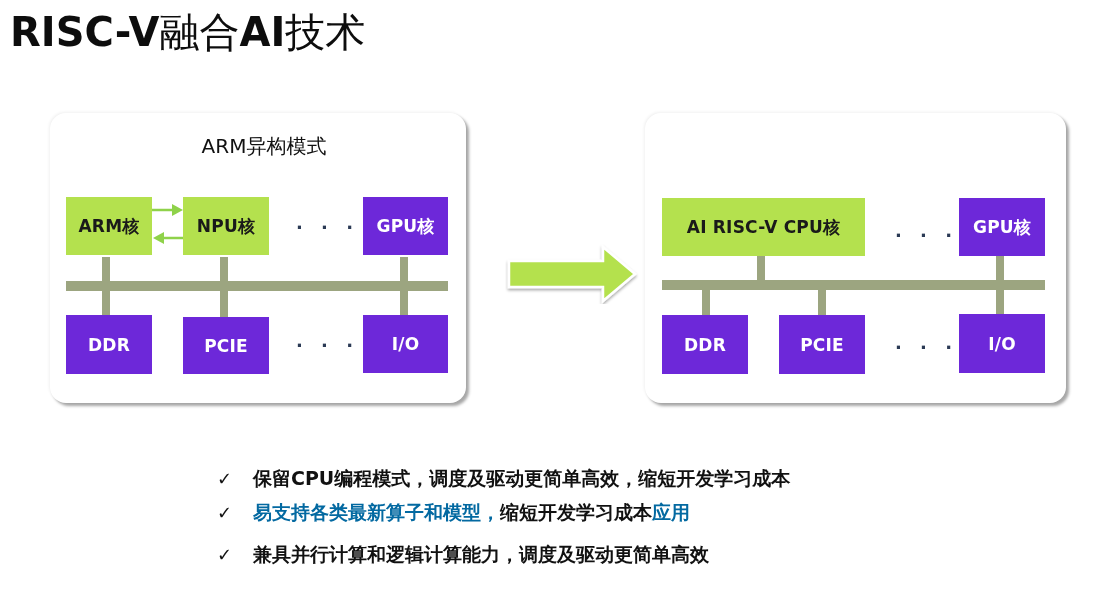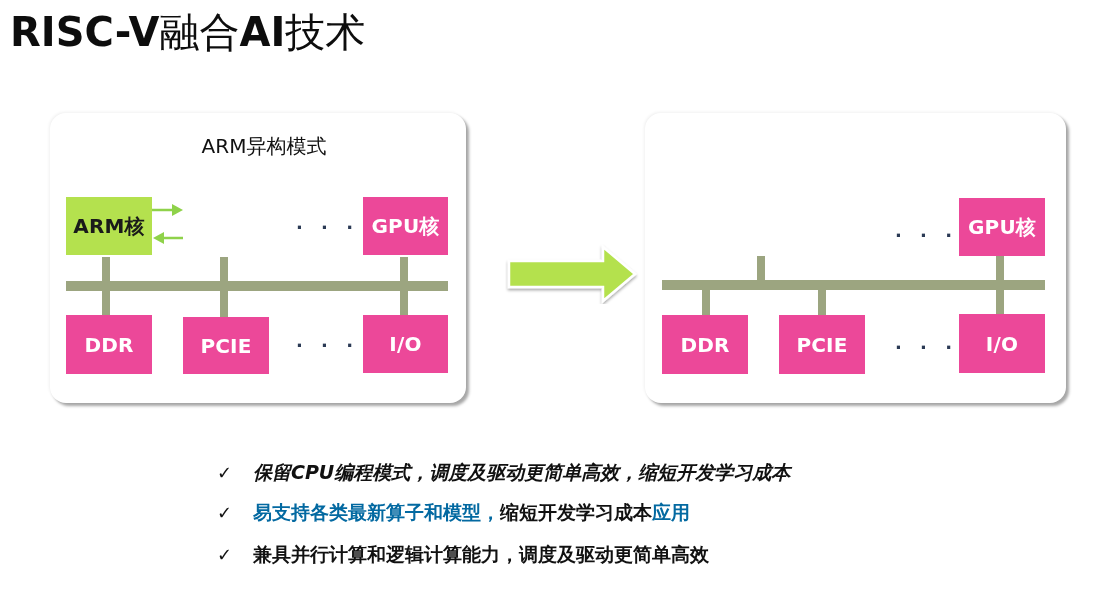--- a/index.html
+++ b/index.html
@@ -20,24 +20,24 @@
     }
     #panel-left { left: 50px; top: 113px; width: 416px; height: 290px; }
     #panel-right { left: 645px; top: 113px; width: 421px; height: 290px; }
     .panel-title {
       position: absolute; left: 12px; right: 0; top: 20px; text-align: center;
       font-size: 20px; font-weight: 500; color: #111;
     }
 
     .box {
       position: absolute; display: flex; align-items: center; justify-content: center;
-      font-size: 20px; font-weight: bold; letter-spacing: 0.2px;
+      font-size: 17px; font-weight: bold; letter-spacing: 0.2px;
     }
     .box.green { background: #b4e14e; color: #1a1a1a; }
-    .box.olive { background: #ec4899; color: #ffffff; }
+    .box.olive { background: #6d28d9; color: #ffffff; }
     .bar { position: absolute; background: #9ca580; }
     .dots {
       position: absolute; font-size: 18px; color: #2b3a55; letter-spacing: 6px; font-weight: bold;
     }
 
     .hint-arrow { position: absolute; }
 
     .big-arrow { position: absolute; left: 505px; top: 244px; width: 134px; height: 60px; }
 
     .bullets { position: absolute; left: 217px; top: 452px; }
@@ -52,20 +52,21 @@
 <body>
 
 <div class="title">
   <span class="latin">RISC-V</span><span class="cjk">融合</span><span class="latin">AI</span><span class="cjk">技术</span>
 </div>
 
 <div class="panel" id="panel-left">
   <div class="panel-title">ARM异构模式</div>
 
   <div class="box green" style="left:16px; top:84px; width:86px; height:58px;">ARM核</div>
+  <div class="box green" style="left:133px; top:84px; width:86px; height:58px;">NPU核</div>
   <div class="box olive" style="left:313px; top:84px; width:85px; height:58px;">GPU核</div>
 
   <svg class="hint-arrow" style="left:102px; top:90px;" width="32" height="42">
     <line x1="0" y1="7" x2="22" y2="7" stroke="#8fd24a" stroke-width="2.5"></line>
     <polygon points="20,1 31,7 20,13" fill="#8fd24a"></polygon>
     <line x1="10" y1="35" x2="31" y2="35" stroke="#8fd24a" stroke-width="2.5"></line>
     <polygon points="12,29 1,35 12,41" fill="#8fd24a"></polygon>
   </svg>
 
   <div class="dots" style="left:246px; top:104px;">· · ·</div>
@@ -91,20 +92,21 @@
   <defs>
     <filter id="ashadow" x="-10%" y="-20%" width="130%" height="150%">
       <feDropShadow dx="0" dy="2" stdDeviation="1.5" flood-color="#000" flood-opacity="0.35"></feDropShadow>
     </filter>
   </defs>
   <polygon points="4,17 98,17 98,3 130,30 98,57 98,43 4,43" fill="#b4e14e" stroke="#ffffff" stroke-width="2.5" filter="url(#ashadow)"></polygon>
 </svg>
 
 <div class="panel" id="panel-right">
 
+  <div class="box green" style="left:17px; top:85px; width:203px; height:58px;">AI RISC-V CPU核</div>
   <div class="box olive" style="left:314px; top:85px; width:86px; height:58px;">GPU核</div>
 
   <div class="dots" style="left:250px; top:112px;">· · ·</div>
 
   <div class="bar" style="left:112px; top:143px; width:8px; height:24px;"></div>
   <div class="bar" style="left:351px; top:143px; width:8px; height:24px;"></div>
 
   <div class="bar" style="left:17px; top:167px; width:383px; height:10px;"></div>
 
   <div class="bar" style="left:57px; top:177px; width:8px; height:25px;"></div>
@@ -112,21 +114,21 @@
   <div class="bar" style="left:351px; top:177px; width:8px; height:24px;"></div>
 
   <div class="box olive" style="left:17px; top:202px; width:86px; height:59px;">DDR</div>
   <div class="box olive" style="left:134px; top:202px; width:86px; height:59px;">PCIE</div>
   <div class="box olive" style="left:314px; top:201px; width:86px; height:59px;">I/O</div>
 
   <div class="dots" style="left:250px; top:224px;">· · ·</div>
 </div>
 
 <div class="bullets">
-  <div class="bullet" style="top:6px;font-style:italic;">
+  <div class="bullet" style="top:12px;">
     <span class="check">✓</span><span class="bold">保留CPU编程模式，调度及驱动更简单高效，缩短开发学习成本</span>
   </div>
   <div class="bullet" style="top:46px;">
     <span class="check">✓</span><span class="reg">易支持各类最新算子和模型，</span><span class="bold">缩短开发学习成本</span><span class="reg">应用</span>
   </div>
   <div class="bullet" style="top:88px;">
     <span class="check">✓</span><span class="bold">兼具并行计算和逻辑计算能力，调度及驱动更简单高效</span>
   </div>
 </div>
 

